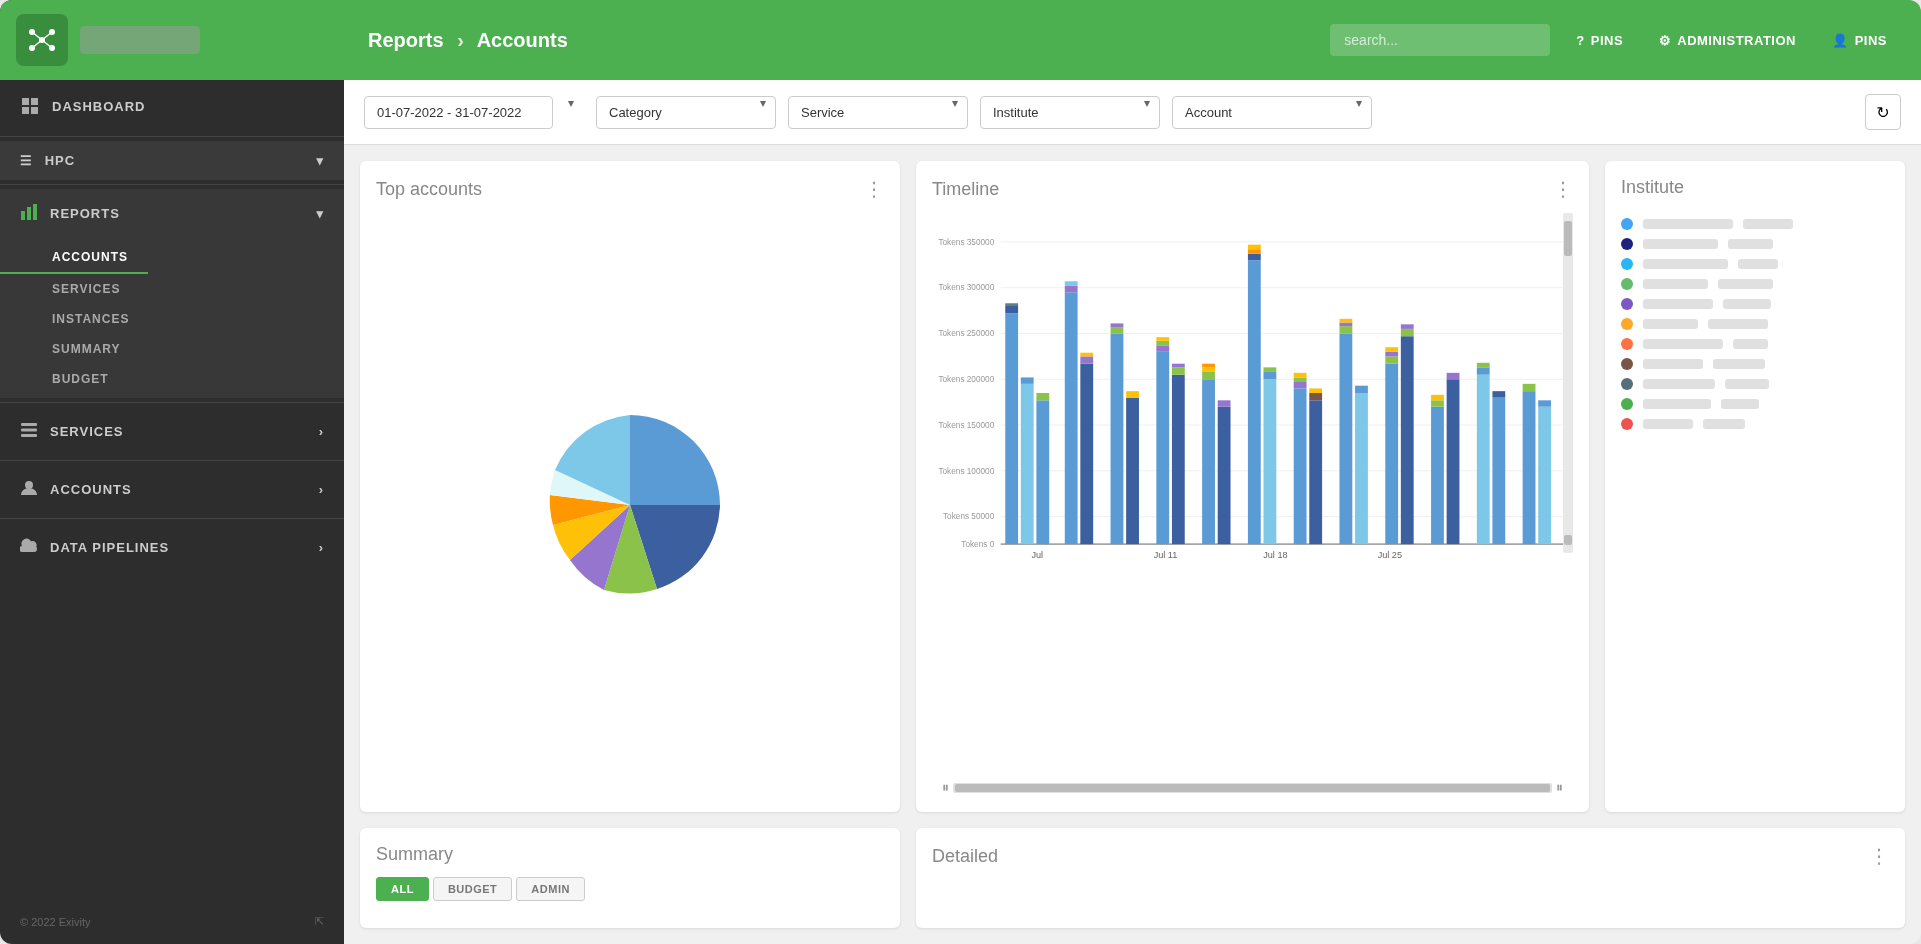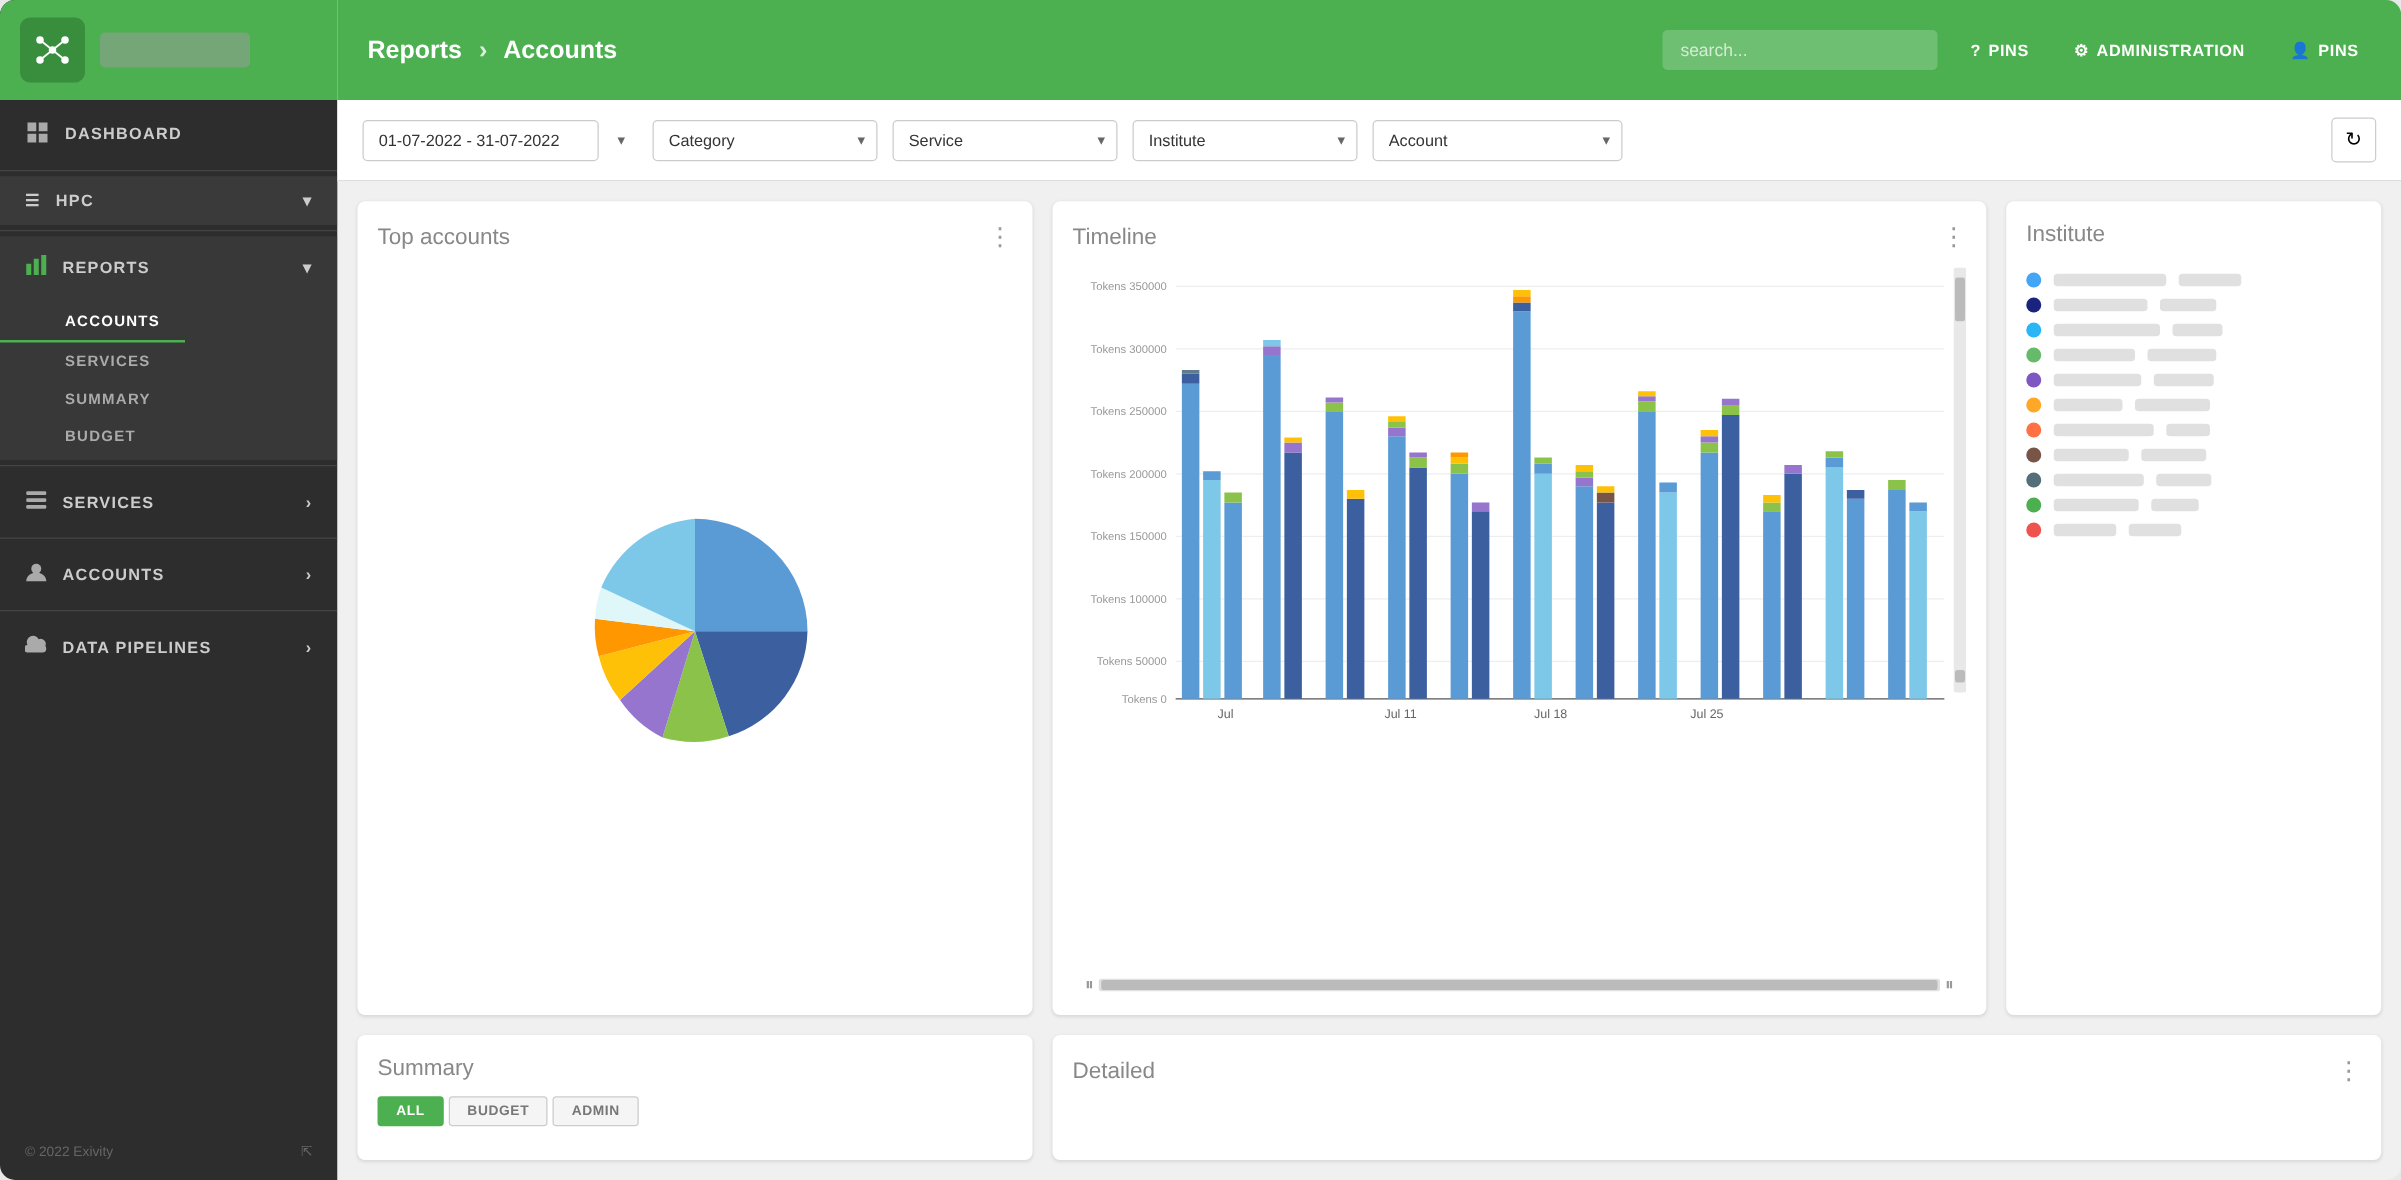--- a/index.html
+++ b/index.html
@@ -2,21 +2,21 @@
 <html><head>
   <meta charset="utf-8">
   <style>
     * { box-sizing: border-box; margin: 0; padding: 0; }
     body { font-family: 'Segoe UI', Arial, sans-serif; background: #e8e8e8; overflow: hidden; width: 1921px; height: 944px; }
 
     
     .app-wrapper { display: flex; width: 1921px; height: 944px; border-radius: 12px; overflow: hidden; }
 
     
-    .sidebar { width: 270px; background: #2d2d2d; display: flex; flex-direction: column; flex-shrink: 0; }
+    .sidebar { width: 344px; background: #2d2d2d; display: flex; flex-direction: column; flex-shrink: 0; }
     .sidebar-logo { background: #4caf50; padding: 14px 16px; display: flex; align-items: center; gap: 12px; height: 80px; }
     .logo-icon { width: 52px; height: 52px; background: #388e3c; border-radius: 8px; display: flex; align-items: center; justify-content: center; }
     .logo-icon svg { width: 32px; height: 32px; }
     .logo-text-block { width: 120px; height: 28px; background: #9e9e9e; border-radius: 4px; opacity: 0.5; }
     .sidebar-nav { flex: 1; overflow-y: auto; }
     .nav-item { display: flex; align-items: center; gap: 12px; padding: 16px 20px; color: #ccc; font-size: 13px; font-weight: 600; letter-spacing: 1px; cursor: pointer; text-transform: uppercase; }
     .nav-item .nav-icon { width: 20px; height: 20px; display: flex; align-items: center; justify-content: center; }
     .nav-section-header { display: flex; align-items: center; gap: 12px; padding: 14px 20px; color: #ccc; font-size: 13px; font-weight: 600; letter-spacing: 1px; cursor: pointer; text-transform: uppercase; }
     .nav-section-header .chevron { margin-left: auto; }
     .hpc-section { background: #3a3a3a; display: flex; align-items: center; padding: 12px 20px; color: #ccc; font-size: 13px; font-weight: 600; letter-spacing: 1px; cursor: pointer; }
@@ -36,21 +36,21 @@
     
     .topbar { background: #4caf50; padding: 0 24px; height: 80px; display: flex; align-items: center; gap: 16px; }
     .breadcrumb { color: #fff; font-size: 20px; font-weight: 600; flex: 1; }
     .breadcrumb .sep { margin: 0 8px; opacity: 0.8; }
     .search-box { background: rgba(255,255,255,0.2); border: none; border-radius: 4px; padding: 8px 14px; color: #fff; font-size: 14px; width: 220px; outline: none; }
     .search-box::placeholder { color: rgba(255,255,255,0.7); }
     .topbar-btn { display: flex; align-items: center; gap: 6px; color: #fff; font-size: 13px; font-weight: 600; cursor: pointer; padding: 6px 10px; letter-spacing: 0.5px; }
 
     
     .filter-bar { background: #fff; padding: 14px 20px; display: flex; gap: 12px; align-items: center; border-bottom: 1px solid #ddd; }
-    .filter-select-wrapper { position: relative; display: inline-flex; align-items: center; }
+    .filter-select-wrapper { position: relative; display: inline-flex; }
     .filter-select-wrapper select { border: 1px solid #ccc; border-radius: 4px; padding: 8px 30px 8px 12px; font-size: 13px; color: #333; background: #fff; appearance: none; cursor: pointer; min-width: 180px; outline: none; }
     .filter-select-wrapper .chevron-down { position: absolute; right: 10px; pointer-events: none; color: #666; font-size: 12px; }
     .date-filter { min-width: 220px; }
     .refresh-btn { background: #fff; border: 1px solid #ccc; border-radius: 4px; width: 36px; height: 36px; display: flex; align-items: center; justify-content: center; cursor: pointer; margin-left: auto; }
 
     
     .content-area { flex: 1; padding: 16px; display: grid; grid-template-columns: 540px 1fr 300px; grid-template-rows: 1fr auto; gap: 16px; overflow: hidden; }
 
     
     .card { background: #fff; border-radius: 6px; padding: 16px; box-shadow: 0 1px 3px rgba(0,0,0,0.1); }
@@ -136,20 +136,21 @@
               <rect x="7" y="4" width="4" height="13" fill="#4caf50"></rect>
               <rect x="13" y="1" width="4" height="16" fill="#4caf50"></rect>
             </svg>
           </span>
           <span>REPORTS</span>
           <span class="chevron">▾</span>
         </div>
         <div class="sub-nav">
           <div class="sub-nav-item active">ACCOUNTS</div>
           <div class="sub-nav-item">SERVICES</div>
+          <div class="sub-nav-item">INSTANCES</div>
           <div class="sub-nav-item">SUMMARY</div>
           <div class="sub-nav-item">BUDGET</div>
         </div>
       </div>
 
       <hr class="separator">
 
       <div class="nav-section-header">
         <span class="nav-icon">
           <svg width="18" height="18" viewBox="0 0 18 18" fill="none">

